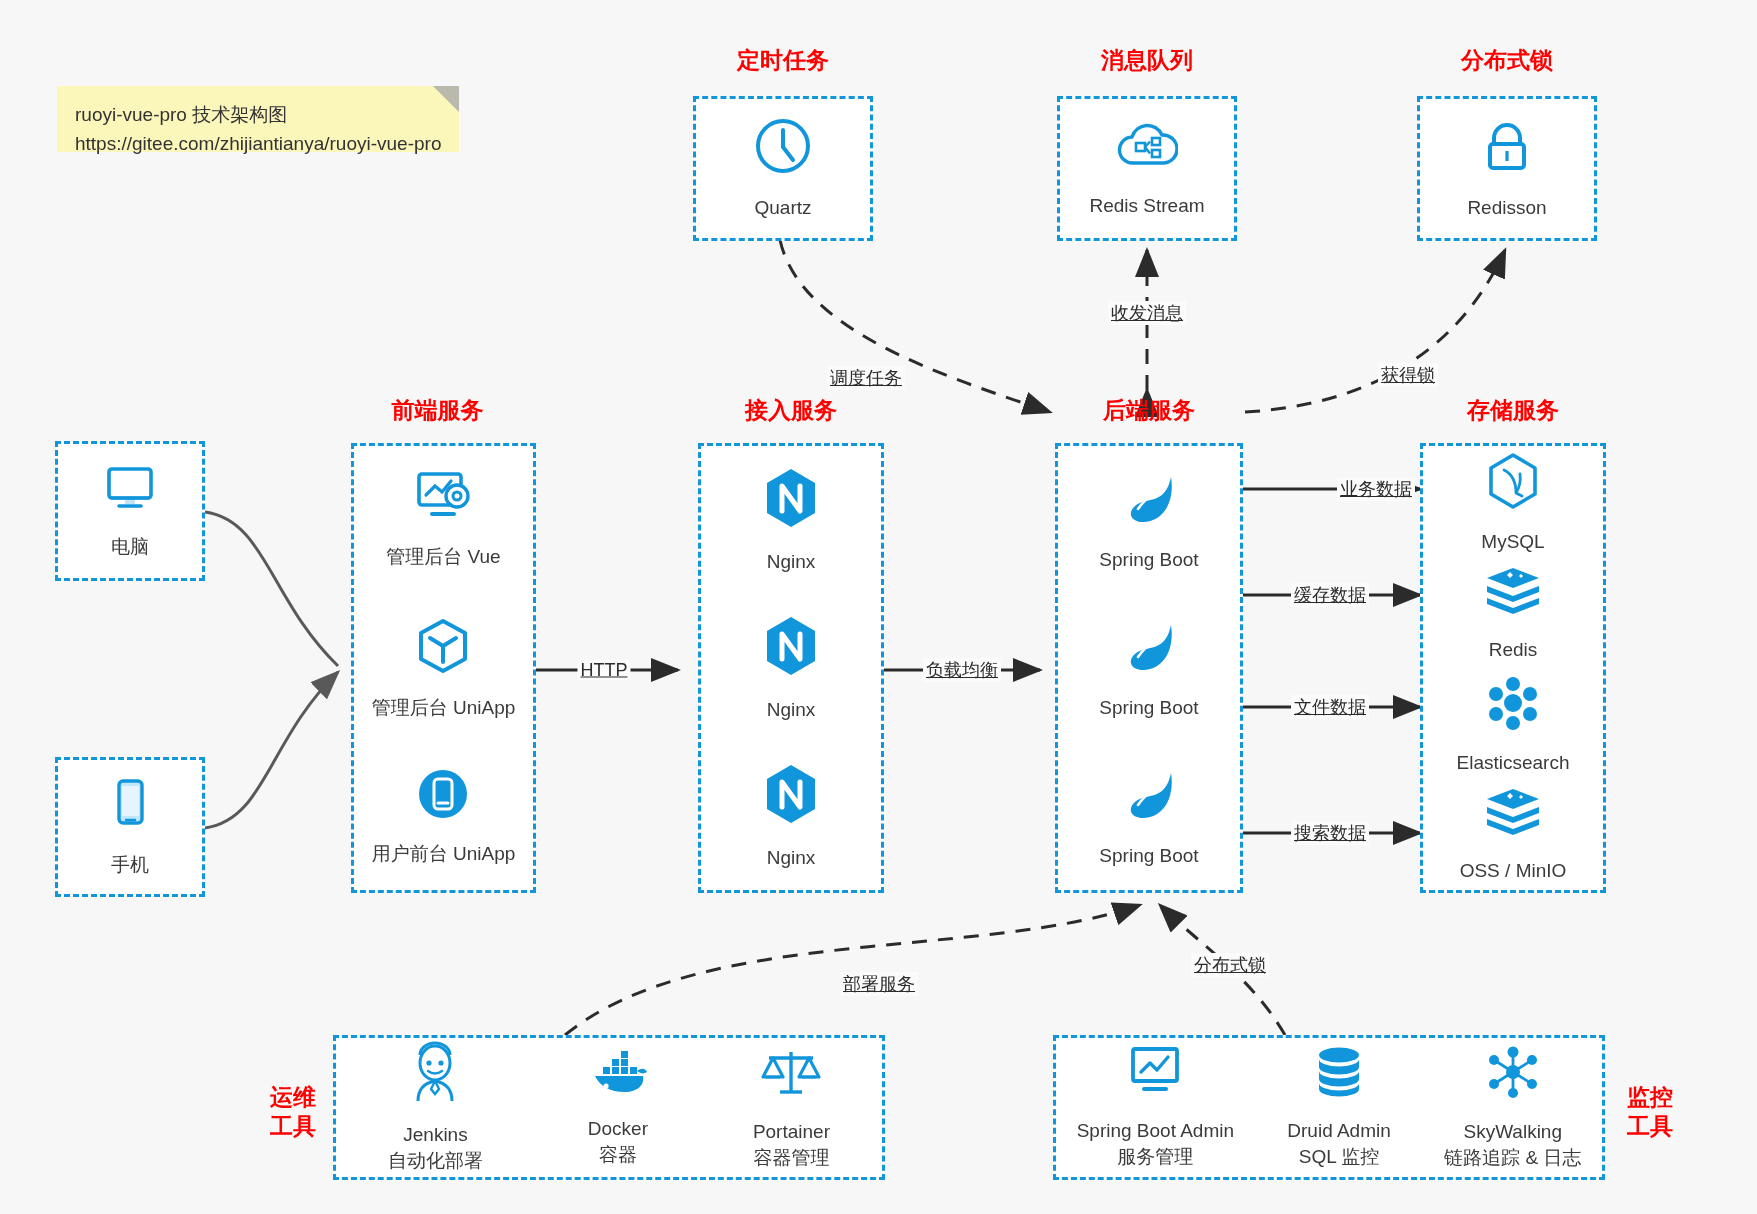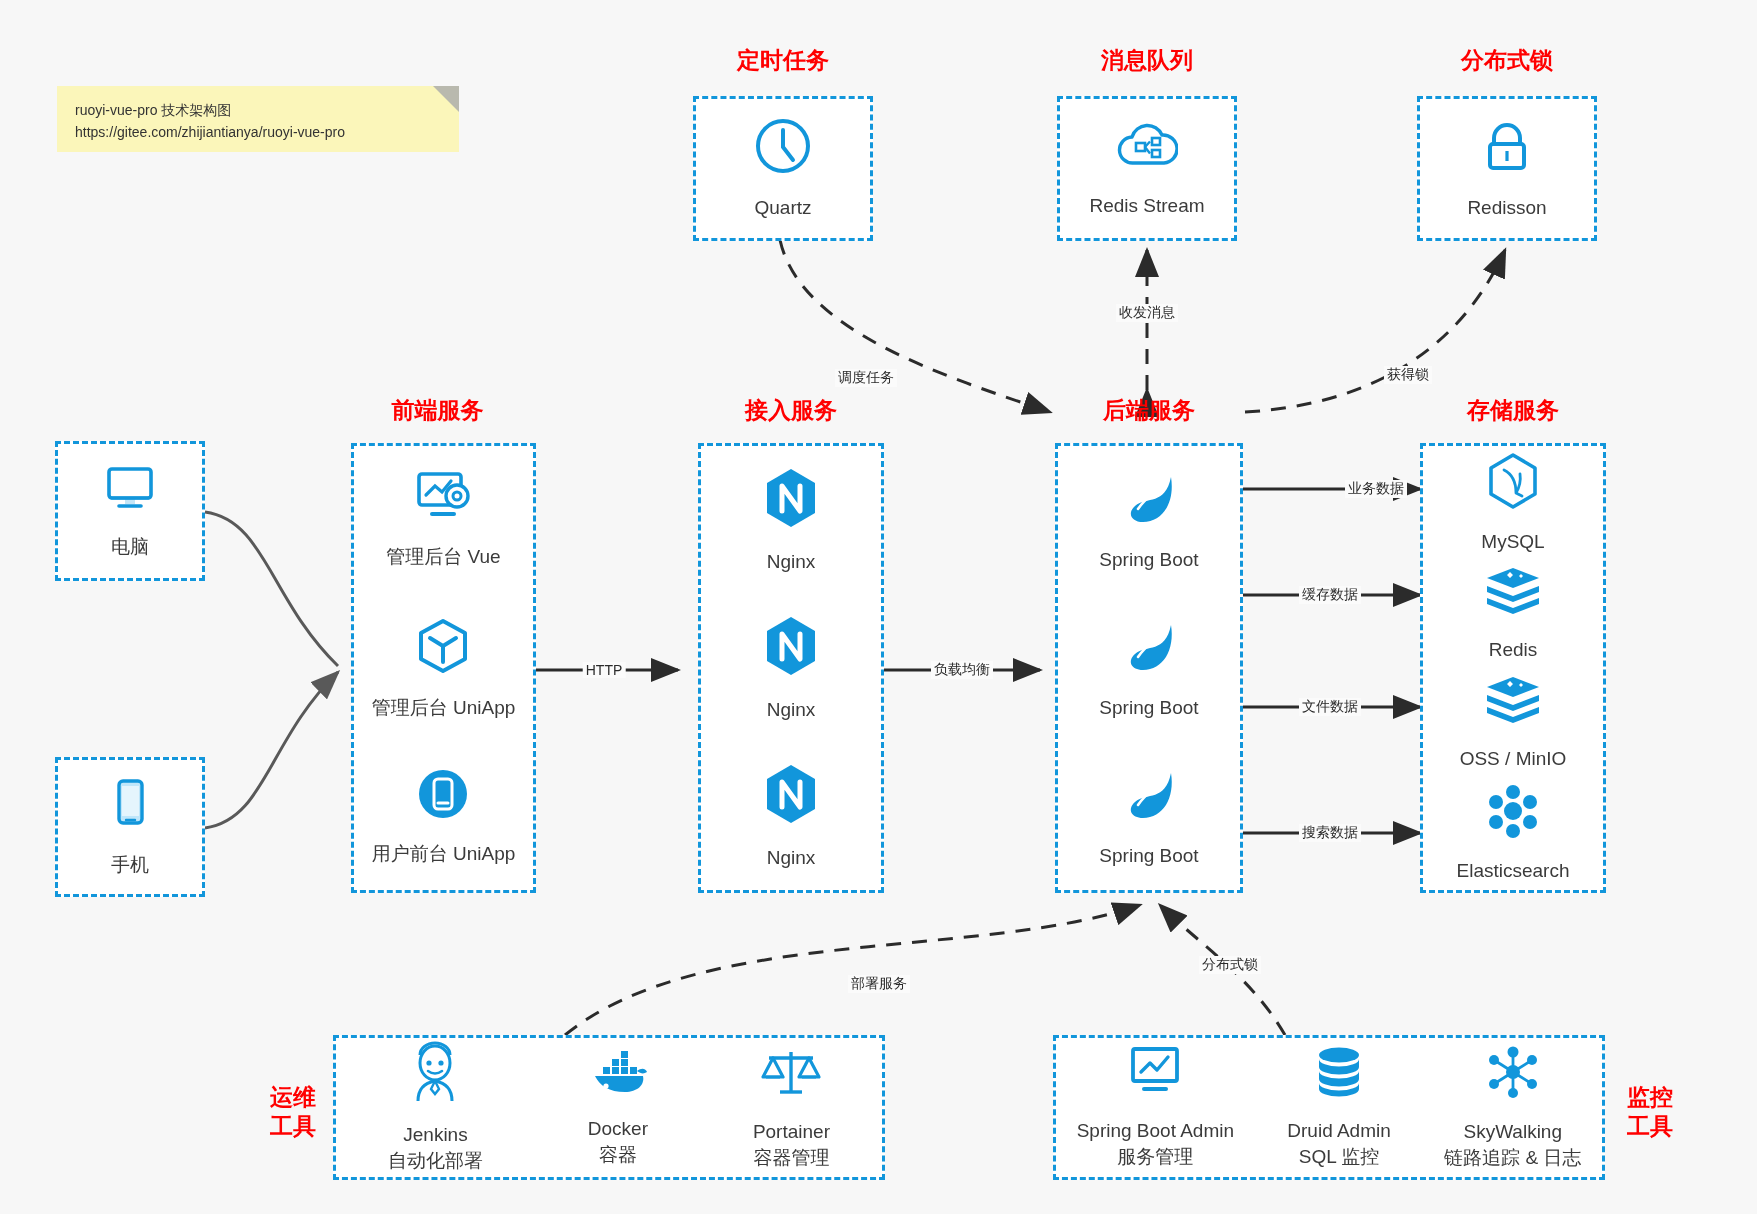--- a/index.html
+++ b/index.html
@@ -12,21 +12,21 @@
     overflow:hidden;
     position:relative;
   }
   #stage { position:absolute; left:0; top:0; width:1757px; height:1214px; }
 
   
   .note {
     position:absolute;
     background:#fbf6ba;
     padding:14px 18px 16px 18px;
-    font-size:14px;
+    font-size:19px;
     color:#333;
     line-height:1.55;
     white-space:nowrap;
   }
   .note .fold {
     position:absolute; right:0; top:0;
     width:0; height:0;
     border-left:26px solid transparent;
     border-top:26px solid #b9b9ae;
   }
@@ -58,25 +58,26 @@
   .node .lbl {
     font-size:19px; color:#3b3b3b; margin-top:15px;
     white-space:nowrap; text-align:center; line-height:1.35;
   }
   .node .lbl2 { font-size:19px; color:#3b3b3b; white-space:nowrap; text-align:center; }
   .ico { display:block; }
 
   
   .elabel {
     position:absolute;
-    font-size:14px; color:#2b2b2b;
+    font-size:18px; color:#2b2b2b;
     background:#fbfbfb;
     padding:0 3px;
     white-space:nowrap;
     transform:translate(-50%,-50%);
+    text-decoration:underline;
   }
   svg.wires { position:absolute; left:0; top:0; width:1757px; height:1214px; pointer-events:none; }
 </style>
 </head>
 <body>
 
 <div id="stage">
 
   <div class="note" style="left:57px; top:86px; width:402px; height:66px;">
     <div>ruoyi-vue-pro 技术架构图</div>
@@ -316,42 +317,42 @@
           <path d="M30 2 L56 12 L30 22 L4 12 z" fill="#1296db"></path>
           <path d="M4 20 L30 30 L56 20 L56 26 L30 36 L4 26 z" fill="#1296db"></path>
           <path d="M4 32 L30 42 L56 32 L56 38 L30 48 L4 38 z" fill="#1296db"></path>
           <path d="M24 9 l3 -3 l3 3 l-3 3 z M36 10 l2 -2 l2 2 l-2 2 z" fill="#ffffff"></path>
         </svg>
       </span>
       <span class="lbl">Redis</span>
     </div>
     <div class="node">
       <span class="ico">
-        <svg width="60" height="52" viewBox="0 0 60 52">
-          <path d="M30 2 L56 12 L30 22 L4 12 z" fill="#1296db"></path>
-          <path d="M4 20 L30 30 L56 20 L56 26 L30 36 L4 26 z" fill="#1296db"></path>
-          <path d="M4 32 L30 42 L56 32 L56 38 L30 48 L4 38 z" fill="#1296db"></path>
-          <path d="M24 9 l3 -3 l3 3 l-3 3 z M36 10 l2 -2 l2 2 l-2 2 z" fill="#ffffff"></path>
-        </svg>
-      </span>
-      <span class="lbl">OSS / MinIO</span>
-    </div>
-    <div class="node">
-      <span class="ico">
         <svg width="58" height="56" viewBox="0 0 58 56">
           <circle cx="29" cy="28" r="9" fill="#1296db"></circle>
           <circle cx="29" cy="9" r="7" fill="#1296db"></circle>
           <circle cx="46" cy="19" r="7" fill="#1296db"></circle>
           <circle cx="46" cy="39" r="7" fill="#1296db"></circle>
           <circle cx="29" cy="48" r="7" fill="#1296db"></circle>
           <circle cx="12" cy="39" r="7" fill="#1296db"></circle>
           <circle cx="12" cy="19" r="7" fill="#1296db"></circle>
         </svg>
       </span>
       <span class="lbl">Elasticsearch</span>
+    </div>
+    <div class="node">
+      <span class="ico">
+        <svg width="60" height="52" viewBox="0 0 60 52">
+          <path d="M30 2 L56 12 L30 22 L4 12 z" fill="#1296db"></path>
+          <path d="M4 20 L30 30 L56 20 L56 26 L30 36 L4 26 z" fill="#1296db"></path>
+          <path d="M4 32 L30 42 L56 32 L56 38 L30 48 L4 38 z" fill="#1296db"></path>
+          <path d="M24 9 l3 -3 l3 3 l-3 3 z M36 10 l2 -2 l2 2 l-2 2 z" fill="#ffffff"></path>
+        </svg>
+      </span>
+      <span class="lbl">OSS / MinIO</span>
     </div>
   </div>
 
   <div class="gtitle" style="left:258px; top:1083px; width:70px;">
     <div>运维</div>
     <div>工具</div>
   </div>
   <div class="gbox row" style="left:333px; top:1035px; width:552px; height:145px; justify-content:space-around;">
     <div class="node">
       <span class="ico">

